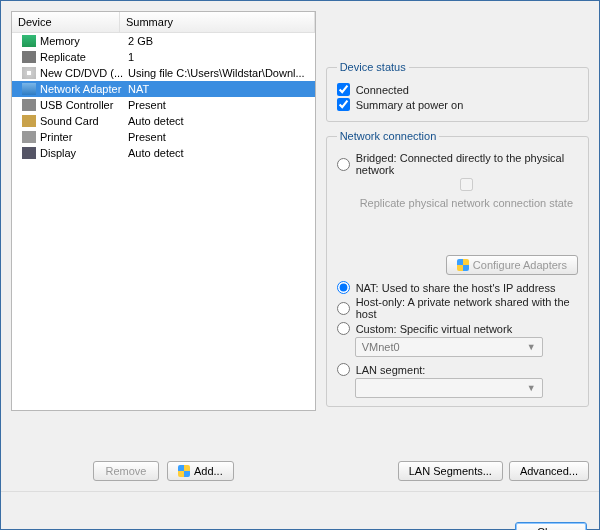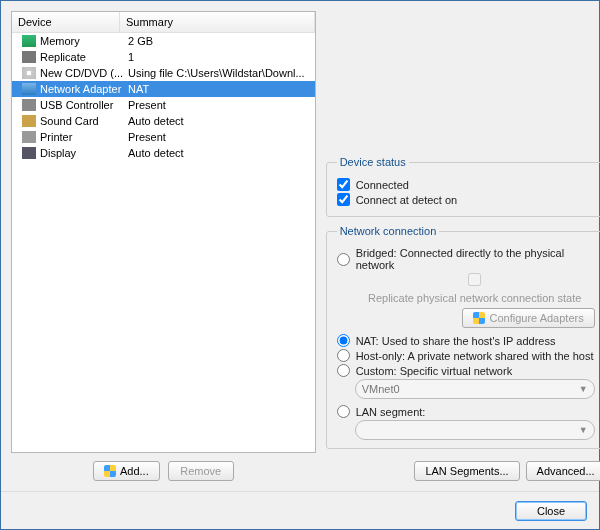--- a/index.html
+++ b/index.html
@@ -14,30 +14,30 @@
 .listhead { display: flex; border-bottom: 1px solid #e0e0e0; }
 .listhead .col { padding: 4px 6px; background: linear-gradient(#fefefe,#eee); border-right: 1px solid #e0e0e0; }
 .col.device { width: 108px; } .col.summary { flex: 1; }
 .listbody { flex: 1; overflow: auto; }
 .row { display: flex; padding: 2px 10px; align-items: center; }
 .row.sel { background: #3a8de0; color: #fff; }
 .row .icon { width: 14px; height: 12px; margin-right: 4px; display: inline-block; }
 .row .dev { width: 88px; white-space: nowrap; overflow: hidden; text-overflow: ellipsis; }
 .row .sum { flex: 1; white-space: nowrap; overflow: hidden; text-overflow: ellipsis; }
 .leftbtns { display: flex; justify-content: center; gap: 8px; margin-top: 8px; }
-.btn { background: linear-gradient(#fefefe,#e8e8e8); border: 1px solid #aaa; border-radius: 3px; padding: 3px 10px; min-width: 66px; text-align: center; cursor: default; display: inline-flex; align-items: center; justify-content: center; gap: 4px; }
+.btn { background: linear-gradient(#fefefe,#e8e8e8); border: 1px solid #aaa; border-radius: 3px; padding: 3px 10px; min-width: 66px; text-align: center; cursor: default; display: inline-flex; align-items: center; justify-content: center; gap: 4px; margin-top: 42px; }
 .btn.disabled { color: #999; }
 .right { flex: 1; display: flex; flex-direction: column; justify-content: flex-end; }
 fieldset { border: 1px solid #ccc; border-radius: 3px; margin: 0 0 8px 0; padding: 8px 10px; }
 legend { color: #14508c; padding: 0 3px; }
 .chkrow, .radrow { display: flex; align-items: center; gap: 6px; margin: 2px 0; color: #222; }
 .chkrow.disabled, .radrow.disabled { color: #999; flex-direction: column; }
 input[type=checkbox], input[type=radio] { margin: 0; }
 .sub { margin-left: 18px; }
-.selectlike { border: 1px solid #bcbcbc; background: #f5f5f5; padding: 2px 6px; height: 20px; display: flex; align-items: center; justify-content: space-between; width: 240px; color: #777; border-radius: 10px; margin-left: 18px; }
+.selectlike { border: 1px solid #bcbcbc; background: #f5f5f5; padding: 2px 6px; height: 20px; display: flex; align-items: center; justify-content: space-between; width: 188px; color: #777; border-radius: 2px; margin-left: 18px; }
 .selectlike .caret { font-size: 9px; color: #888; }
 .rightbtns { display: flex; justify-content: flex-end; gap: 6px; margin-top: 4px; }
 .footer { height: 38px; background: #f0f0f0; border-top: 1px solid #ddd; display: flex; align-items: center; justify-content: flex-end; gap: 8px; padding: 0 12px; }
 .footer .btn { min-width: 72px; }
 .btn.primary { border: 1px solid #3a8de0; box-shadow: 0 0 0 1px #8ec6ff inset; }
 .shield { width: 12px; height: 12px; background: conic-gradient(#ffce3a 0 25%, #3aa0ff 25% 50%, #ffce3a 50% 75%, #3aa0ff 75% 100%); border-radius: 2px; display: inline-block; }
 .ic-mem{background:linear-gradient(#3b7,#295)}.ic-cpu{background:#777}.ic-cd{background:radial-gradient(circle,#fff 25%,#ccc 26%,#bbb)}
 .ic-net{background:linear-gradient(#7ab6e8,#2e7cc4)}.ic-usb{background:#888}.ic-snd{background:#c9a24a}
 .ic-prn{background:#999}.ic-dsp{background:#556}
 .confwrap { display:flex; justify-content:flex-end; margin:4px 0 6px 0; }
@@ -90,37 +90,37 @@
               <span class="sum">Present</span>
             </div>
             <div class="row">
               <span class="icon ic-dsp"></span>
               <span class="dev">Display</span>
               <span class="sum">Auto detect</span>
             </div>
           </div>
       </div>
       <div class="leftbtns">
+        <div class="btn disabled">Remove</div>
         <div class="btn">
             <span class="shield"></span>
             <span>Add...</span>
           </div>
-        <div class="btn disabled">Remove</div>
       </div>
     </div>
     <div class="right">
       <fieldset>
         <legend>Device status</legend>
         <label class="chkrow">
             <input type="checkbox" checked="" style="">
             <span>Connected</span>
           </label>
         <label class="chkrow">
             <input type="checkbox" checked="" style="">
-            <span>Connect at detect on</span>
+            <span>Summary at power on</span>
           </label>
       </fieldset>
       <fieldset>
         <legend>Network connection</legend>
         <label class="radrow">
             <input type="radio" name="nc" style="">
             <span>Bridged: Connected directly to the physical network</span>
           </label>
         <label class="chkrow disabled sub">
             <input type="checkbox" disabled="" style="">

